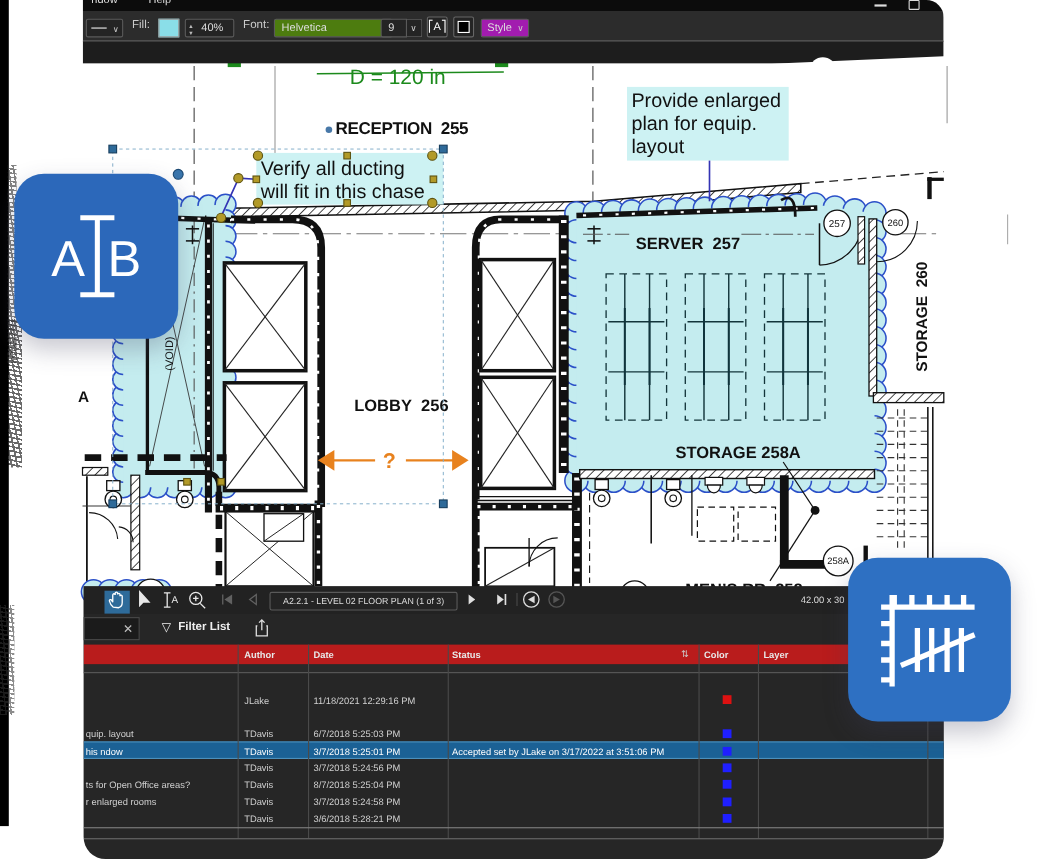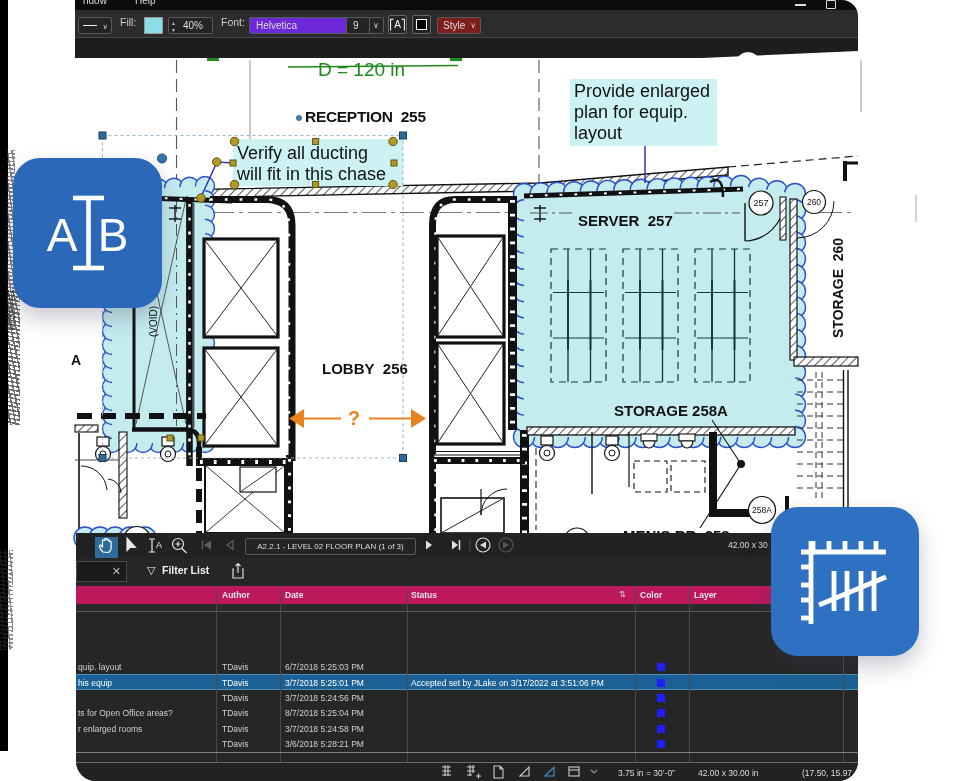--- a/index.html
+++ b/index.html
@@ -355,35 +355,35 @@
  <div class="abs" style="right:3px;top:4px;color:#ccc;font-size:7.5px">∨</div>
       </div>
 <div class="abs" style="left:45px;top:16px;color:#ccc;font-size:10.5px">Fill:</div>
 <div class="abs" style="left:69px;top:16.5px;width:19px;height:17px;background:#8adee8;border:1px solid #999"></div>
 <div class="abs" style="left:93px;top:16.5px;width:45px;height:17px;background:#242424;border:1px solid #5a5a5a;border-radius:2px">
  <div class="abs" style="left:3px;top:1px;color:#bbb;font-size:6px">▴</div>
  <div class="abs" style="left:3px;top:8px;color:#bbb;font-size:6px">▾</div>
  <div class="abs" style="left:14px;top:2.5px;color:#ddd;font-size:10px">40%</div>
       </div>
 <div class="abs" style="left:146px;top:16px;color:#ccc;font-size:10.5px">Font:</div>
-<div class="abs" style="left:174px;top:16.5px;width:108px;height:17px;background:#6d28d9;border:1px solid #5a5a5a;border-radius:2px">
+<div class="abs" style="left:174px;top:16.5px;width:108px;height:17px;background:#4d7c0f;border:1px solid #5a5a5a;border-radius:2px">
  <div class="abs" style="left:6px;top:2.5px;color:#ddd;font-size:10px">Helvetica</div>
  <div class="abs" style="right:4px;top:3.5px;color:#ccc;font-size:8px">∨</div>
       </div>
 <div class="abs" style="left:271px;top:16.5px;width:24px;height:17px;background:#242424;border:1px solid #5a5a5a;border-radius:2px 0 0 2px">
  <div class="abs" style="left:6px;top:2.5px;color:#ddd;font-size:10px">9</div>
       </div>
 <div class="abs" style="left:295px;top:16.5px;width:14px;height:17px;background:#242424;border:1px solid #5a5a5a;border-left:none;border-radius:0 2px 2px 0">
  <div class="abs" style="left:3px;top:3.5px;color:#ccc;font-size:8px">∨</div>
       </div>
 <div class="abs" style="left:313px;top:15px;width:19px;height:19px;background:#242424;border:1px solid #666;border-radius:2px;color:#fff;font-size:10px;text-align:center;line-height:18px">⎡A⎤</div>
 <div class="abs" style="left:337px;top:15px;width:19px;height:19px;background:#242424;border:1px solid #666;border-radius:2px">
  <div class="abs" style="left:4px;top:4px;width:9px;height:9px;background:#000;outline:1.2px solid #fff"></div>
       </div>
-<div class="abs" style="left:362px;top:16.5px;width:44px;height:17px;background:#7f1d1d;border:1px solid #5a5a5a;border-radius:2px">
+<div class="abs" style="left:362px;top:16.5px;width:44px;height:17px;background:#a21caf;border:1px solid #5a5a5a;border-radius:2px">
  <div class="abs" style="left:5px;top:2.5px;color:#ddd;font-size:10px">Style</div>
  <div class="abs" style="right:4px;top:3.5px;color:#ccc;font-size:8px">∨</div>
       </div>
 </div>
     <div class="abs" style="left:737px;top:52px;width:22px;height:16px;background:#fff;border-radius:50% 50% 50% 50%/60% 60% 40% 40%;z-index:5"></div>
     <div class="abs" style="left:76px;top:533px;width:782px;height:248px;background:#262626;border-radius:0 0 20px 20px;overflow:hidden;z-index:5;color:#d0d0d0">
       <div class="abs" style="left:0;top:0;width:782px;height:25px;background:#222">
         <div class="abs" style="left:19px;top:4px;width:23px;height:21px;background:#2e6b9a"></div>
         <svg class="abs" style="left:0;top:0" width="460" height="25" viewBox="0 0 460 25">
 <g stroke="#fff" fill="none" stroke-width="1.2">
@@ -421,37 +421,42 @@
           <div class="abs" style="right:5px;top:3px;color:#bbb;font-size:11px">✕</div>
         </div>
         <div class="abs" style="left:71px;top:6px;color:#eee;font-size:11px">▽</div>
         <div class="abs" style="left:86px;top:6px;color:#f0f0f0;font-size:10.5px;font-weight:bold">Filter List</div>
         <svg class="abs" style="left:155px;top:4px" width="14" height="18" viewBox="0 0 14 18">
 <g stroke="#ddd" fill="none" stroke-width="1.2">
 <path d="M3,7 H2 V16 H12 V7 H11 M7,1.5 V11 M4.5,4 L7,1.5 L9.5,4"></path>
 </g>
         </svg>
       </div>
-      <div class="abs" style="left:0;top:53px;width:782px;height:18px;background:#be185d;font-size:8.5px;font-weight:bold;color:#e8e8e8">
+      <div class="abs" style="left:0;top:53px;width:782px;height:18px;background:#b91c1c;font-size:8.5px;font-weight:bold;color:#e8e8e8">
         <div class="abs" style="left:146px;top:4px">Author</div>
         <div class="abs" style="left:209px;top:4px">Date</div>
         <div class="abs" style="left:335px;top:4px">Status</div>
         <div class="abs" style="left:564px;top:4px">Color</div>
         <div class="abs" style="left:618px;top:4px">Layer</div>
         <div class="abs" style="left:543px;top:3px;font-weight:normal;color:#ccc">⇅</div>
       </div>
       <div class="abs" style="left:0;top:71px;width:782px;height:8px;background:#2a2a2a;border-bottom:1px solid #5a5a5a"></div>
+      <div class="abs" style="left:0;top:95px;width:782px;height:17px;font-size:8.5px">
+        <div class="abs" style="left:146px;top:4px;white-space:nowrap">JLake</div>
+        <div class="abs" style="left:209px;top:4px;white-space:nowrap">11/18/2021 12:29:16 PM</div>
+        <div class="abs" style="left:581px;top:4px;width:8px;height:8px;background:#dd1111"></div>
+      </div>
       <div class="abs" style="left:0;top:126px;width:782px;height:15.4px;font-size:8.5px">
         <div class="abs" style="left:2px;top:3px;white-space:nowrap">quip. layout</div>
         <div class="abs" style="left:146px;top:3px;white-space:nowrap">TDavis</div>
         <div class="abs" style="left:209px;top:3px;white-space:nowrap">6/7/2018 5:25:03 PM</div>
         <div class="abs" style="left:581px;top:4px;width:8px;height:8px;background:#1f1fff"></div>
       </div>
       <div class="abs" style="left:0;top:141.4px;width:782px;height:15.4px;background:#1b6195;border-top:1px solid #4b8fbc;border-bottom:1px solid #4b8fbc;color:#fff;font-size:8.5px">
-        <div class="abs" style="left:2px;top:3px;white-space:nowrap">his equip</div>
+        <div class="abs" style="left:2px;top:3px;white-space:nowrap">his ndow</div>
         <div class="abs" style="left:146px;top:3px;white-space:nowrap">TDavis</div>
         <div class="abs" style="left:209px;top:3px;white-space:nowrap">3/7/2018 5:25:01 PM</div>
         <div class="abs" style="left:335px;top:3px;white-space:nowrap">Accepted set by JLake on 3/17/2022 at 3:51:06 PM</div>
         <div class="abs" style="left:581px;top:4px;width:8px;height:8px;background:#1f1fff"></div>
       </div>
       <div class="abs" style="left:0;top:156.8px;width:782px;height:15.4px;font-size:8.5px">
         <div class="abs" style="left:146px;top:3px;white-space:nowrap">TDavis</div>
         <div class="abs" style="left:209px;top:3px;white-space:nowrap">3/7/2018 5:24:56 PM</div>
         <div class="abs" style="left:581px;top:4px;width:8px;height:8px;background:#1f1fff"></div>
       </div>
@@ -473,37 +478,20 @@
         <div class="abs" style="left:581px;top:4px;width:8px;height:8px;background:#1f1fff"></div>
       </div>
       <div class="abs" style="left:140px;top:53px;width:1px;height:176px;background:#4a4a4a"></div>
       <div class="abs" style="left:204px;top:53px;width:1px;height:176px;background:#4a4a4a"></div>
       <div class="abs" style="left:331px;top:53px;width:1px;height:176px;background:#4a4a4a"></div>
       <div class="abs" style="left:559px;top:53px;width:1px;height:176px;background:#4a4a4a"></div>
       <div class="abs" style="left:613px;top:53px;width:1px;height:176px;background:#4a4a4a"></div>
       <div class="abs" style="left:767px;top:53px;width:1px;height:176px;background:#4a4a4a"></div>
       <div class="abs" style="left:0;top:218.5px;width:782px;height:1px;background:#808080"></div>
       <div class="abs" style="left:0;top:229px;width:782px;height:1px;background:#6a6a6a"></div>
-      <div class="abs" style="left:0;top:230px;width:782px;height:18px;background:#222">
-        <svg class="abs" style="left:360px;top:0" width="170" height="18" viewBox="0 0 170 18">
-<g stroke="#ccc" stroke-width="1.1" fill="none">
-<path d="M6,4 h9 m-9,4 h9 m-9,4 h9 M9,2 v11 m3,-11 v11"></path>
-<path d="M31,4 h8 m-8,4 h8 m-8,4 h5 M34,2 v11 m3,-11 v8 M40,13 h5 m-2.5,-2.5 v5"></path>
-<path d="M58,3 h6 l3,3 v9 h-9 z M64,3 v3 h3"></path>
-<path d="M84,13 l9,-9 v9 z"></path>
-<path d="M109,13 l9,-9 v9 z" stroke="#4a8fd0"></path>
-<rect x="133" y="4" width="10" height="9"></rect>
-            <path d="M133,7 h10"></path>
-<path d="M155,7 l3,3 l3,-3" stroke="#999"></path>
-</g>
-        </svg>
-        <div class="abs" style="left:542px;top:4.5px;font-size:8.5px;color:#ddd">3.75 in = 30’-0”</div>
-        <div class="abs" style="left:622px;top:4.5px;font-size:8.5px;color:#ddd">42.00 x 30.00 in</div>
-        <div class="abs" style="left:726px;top:4.5px;font-size:8.5px;color:#ddd;white-space:nowrap">(17.50, 15.97</div>
-      </div>
     </div>
     <div class="abs" style="left:13px;top:158px;width:149px;height:150px;background:#2c68ba;border-radius:27px;z-index:10;box-shadow:0 10px 22px rgba(60,60,90,.28)">
 <svg width="149" height="150" viewBox="0 0 149 150">
 <text x="49" y="93" font-size="46" fill="#fff" text-anchor="middle" font-family="Liberation Sans, sans-serif">A</text>
 <text x="100" y="93" font-size="46" fill="#fff" text-anchor="middle" font-family="Liberation Sans, sans-serif">B</text>
 <g stroke="#fff" stroke-width="4.6" fill="none">
 <line x1="75.5" y1="40" x2="75.5" y2="110"></line>
 <line x1="60" y1="40" x2="91" y2="40"></line>
 <line x1="60" y1="110" x2="91" y2="110"></line>
 </g>

